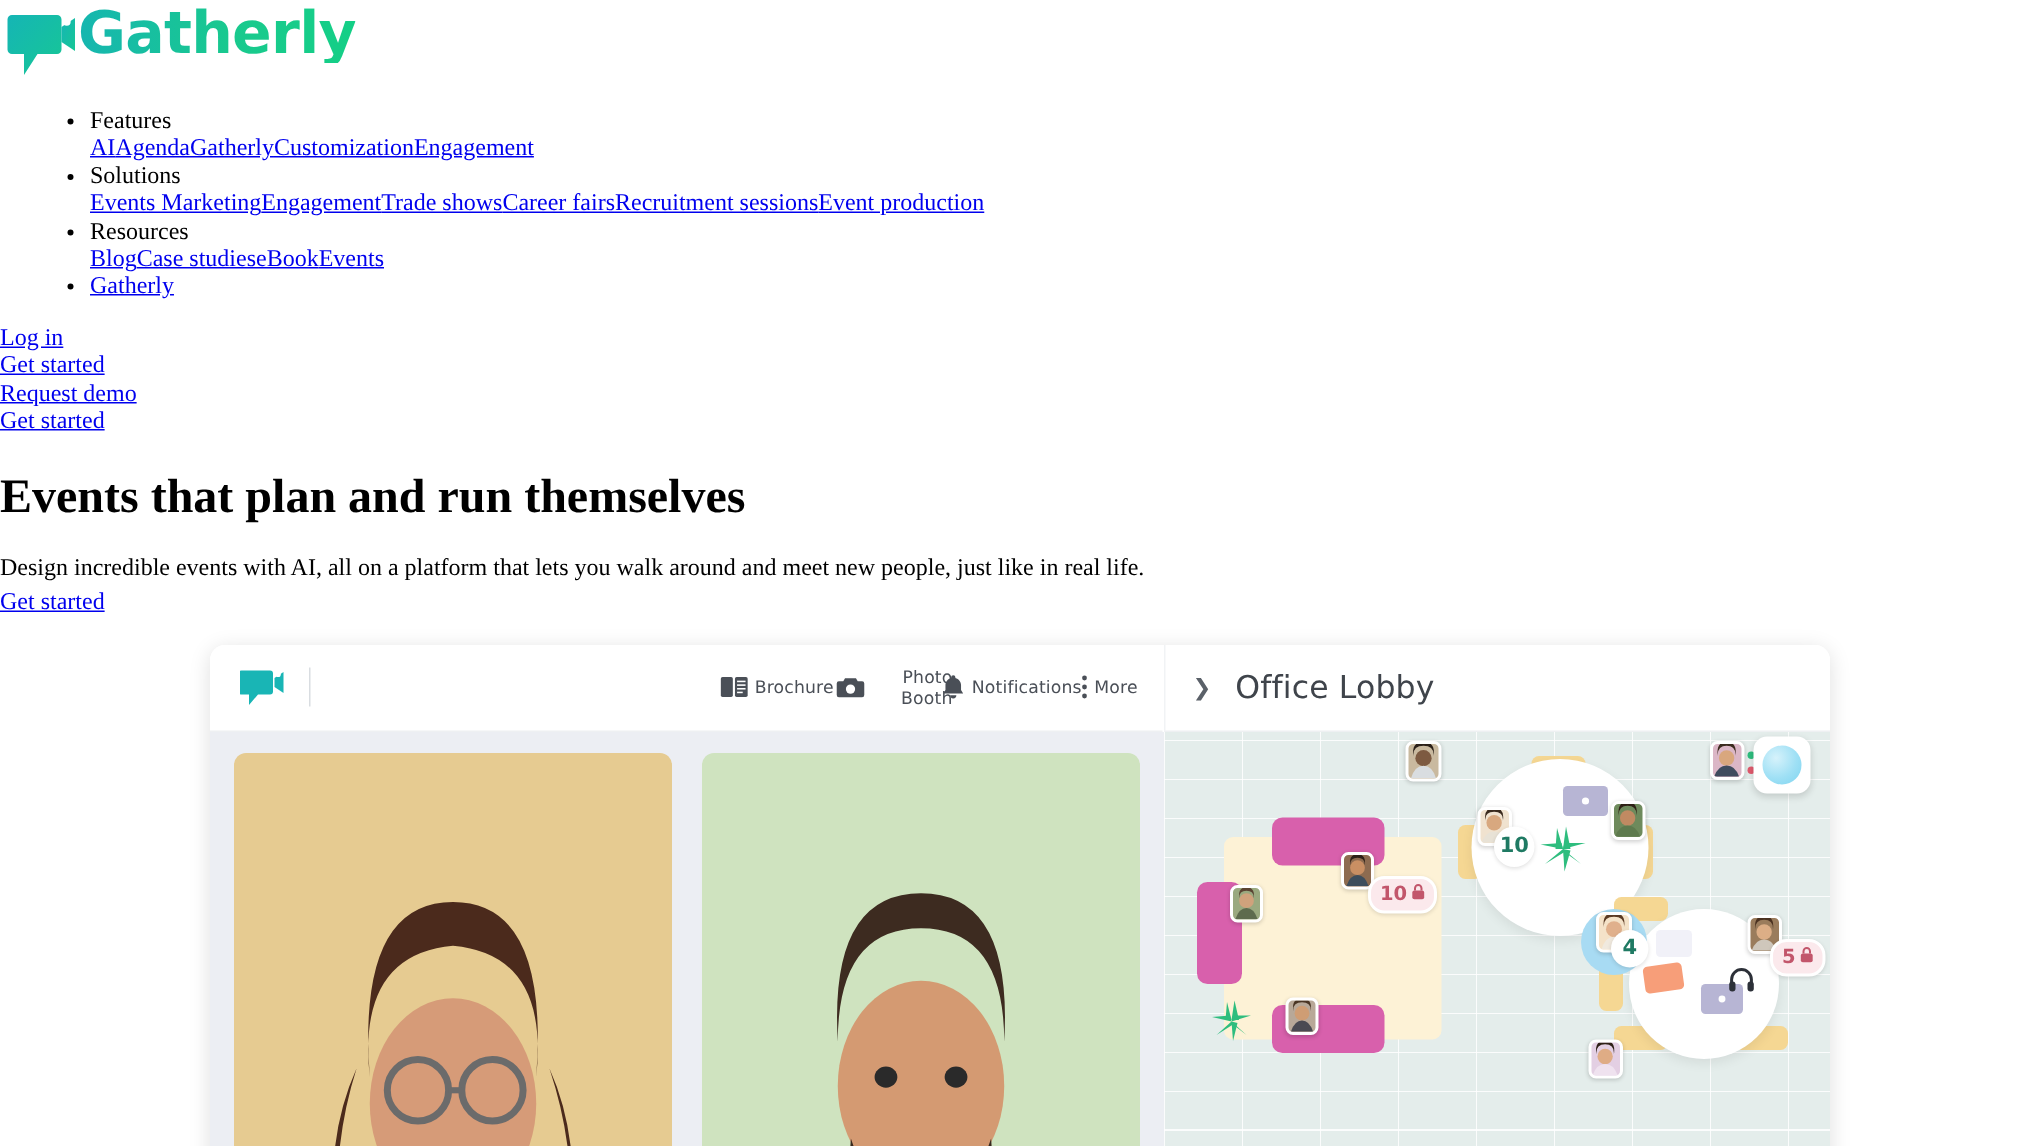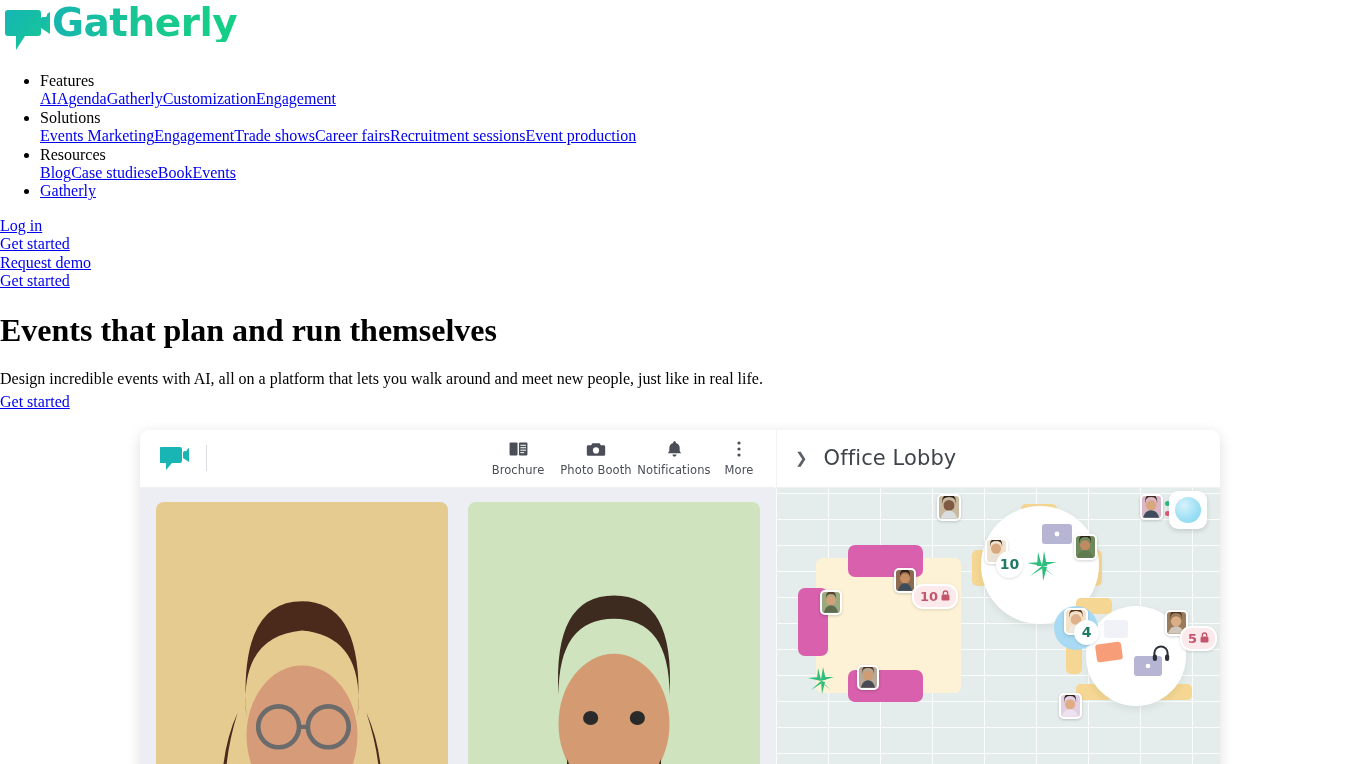--- a/index.html
+++ b/index.html
@@ -48,21 +48,21 @@
     color: transparent;
     -webkit-text-fill-color: transparent;
     margin-left: 1px;
     position: relative;
     top: -1px;
   }
 
   
   ul.nav-list {
     margin: 16px 0 16px 0;
-    padding-left: 40px;
+    padding-left: 60px;
     list-style: disc outside;
   }
   ul.nav-list > li {
     line-height: 18.4px;
     font-size: 16px;
   }
   .sublinks {
     display: block;
     line-height: 18.4px;
   }
@@ -132,21 +132,21 @@
   .tb-div {
     width: 1px; height: 26px;
     background: #d9dde1;
     margin-left: 16px;
     flex: 0 0 auto;
   }
   .tb-spacer { flex: 1 1 auto; }
   .tb-item {
     width: 78px;
     display: flex;
-    flex-direction: column;
+    flex-direction: row;
     align-items: center;
     justify-content: center;
     gap: 4px;
     color: #4a4f57;
     flex: 0 0 auto;
     text-align: right;
   }
   .tb-item.more { width: 52px; margin-right: 10px; }
   .tb-ico { height: 19px; display: flex; align-items: center; justify-content: center; }
   .tb-label { font-size: 11.5px; color: #4a4f57; letter-spacing: 0.1px; }

